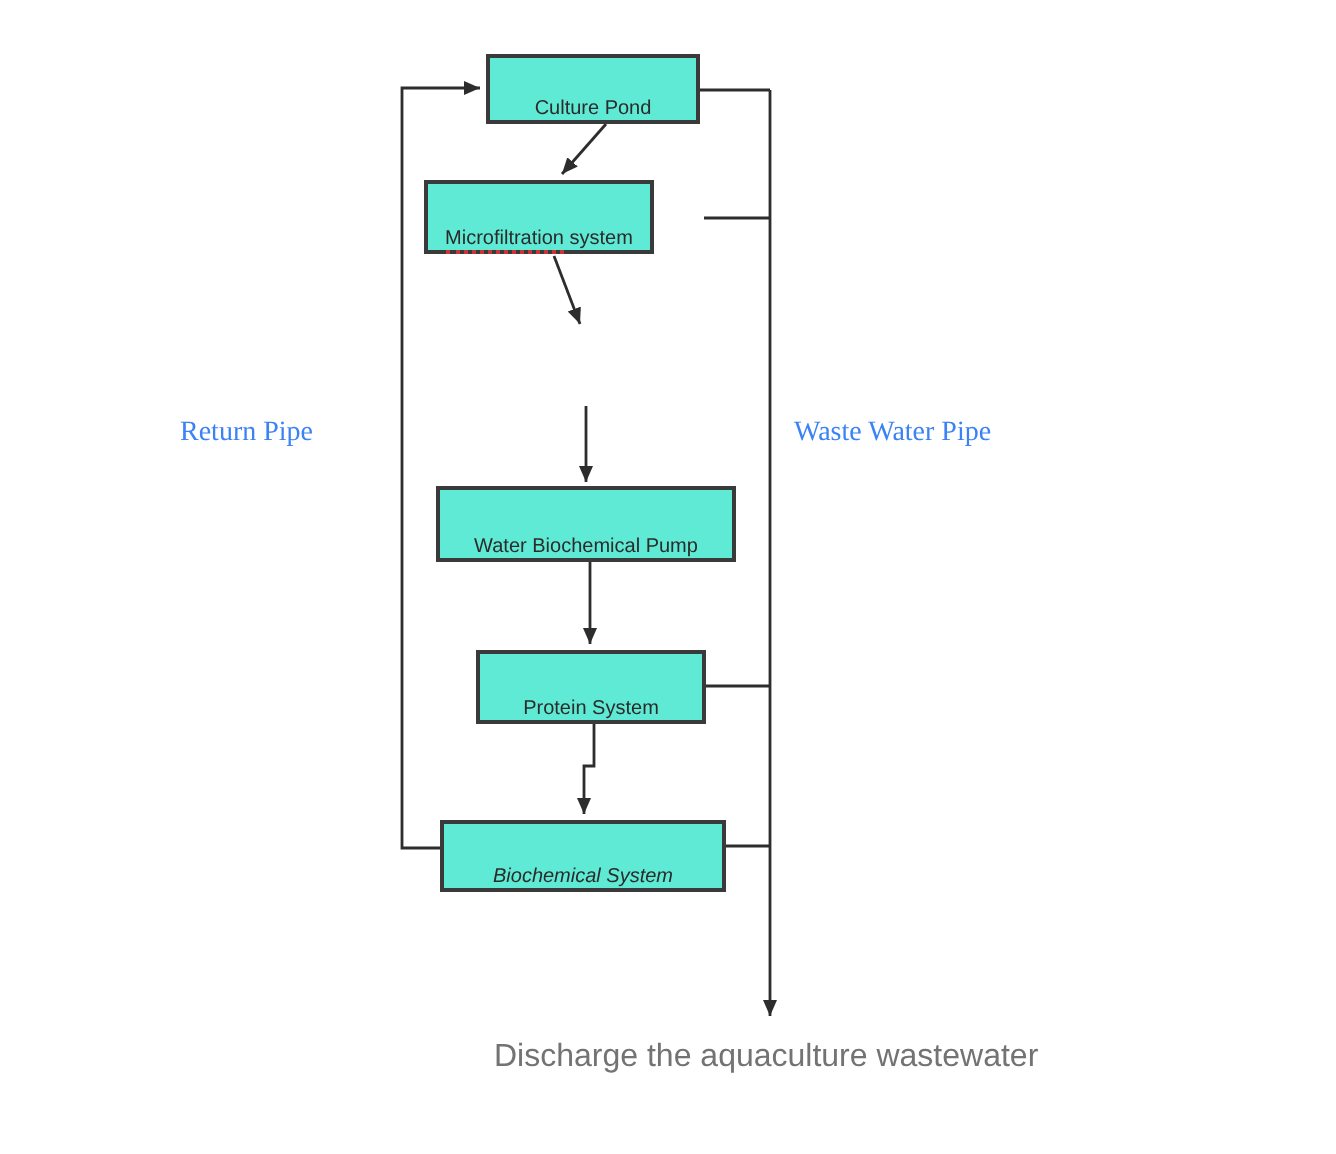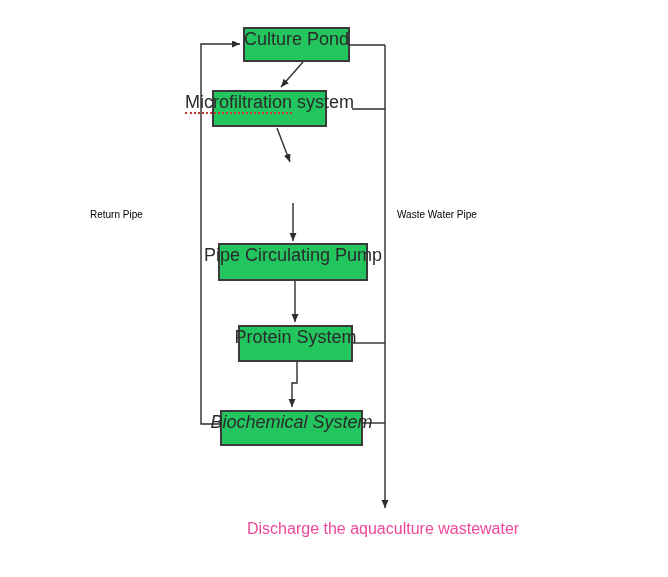--- a/index.html
+++ b/index.html
@@ -13,38 +13,39 @@
   }
   .wires {
     position: absolute;
     left: 0; top: 0;
     width: 668px; height: 577px;
   }
   .node {
     position: absolute;
     box-sizing: border-box;
     border: 2px solid #3a3a3a;
-    background: #22c55e;
+    background: #5eead4;
     display: flex;
-    align-items: flex-start;
+    align-items: flex-end;
     justify-content: center;
-    font-size: 18px;
+    font-size: 10px;
     color: #2b2b2b;
     white-space: nowrap;
   }
   .pipe-label {
     position: absolute;
-    font-size: 10px;
-    color: #000000;
+    font-size: 14px;
+    color: #3b82f6;
     white-space: nowrap;
+    font-family: Liberation Serif, serif;
   }
   .caption {
     position: absolute;
     font-size: 16px;
-    color: #ec4899;
+    color: #737373;
     white-space: nowrap;
   }
   .spell-underline {
     border-bottom: 2px dotted #cc3333;
     padding-bottom: 0px;
   }
 </style>
 </head>
 <body>
 
@@ -74,21 +75,21 @@
   <div class="node" style="left:243px; top:27px; width:107px; height:35px;">
     <span>Culture Pond</span>
   </div>
 
   <div class="node" style="left:212px; top:90px; width:115px; height:37px;">
     <span><span class="spell-underline">Microfiltration</span><span> system</span></span>
   </div>
 
 
   <div class="node" style="left:218px; top:243px; width:150px; height:38px;">
-    <span>Pipe Circulating Pump</span>
+    <span>Water Biochemical Pump</span>
   </div>
 
   <div class="node" style="left:238px; top:325px; width:115px; height:37px;">
     <span>Protein System</span>
   </div>
 
   <div class="node" style="left:220px; top:410px; width:143px; height:36px;font-style:italic;">
     <span>Biochemical System</span>
   </div>
 

